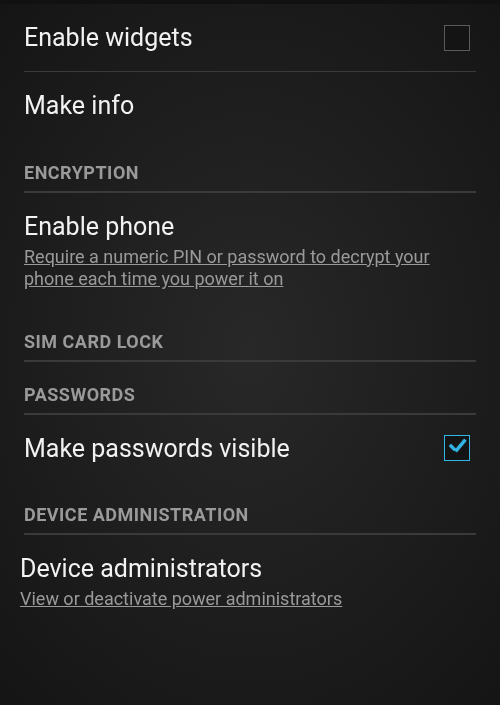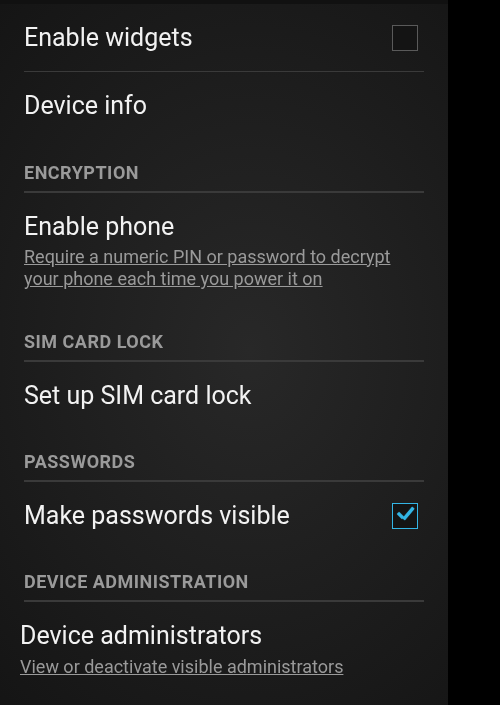--- a/index.html
+++ b/index.html
@@ -6,21 +6,21 @@
     margin: 0;
     padding: 0;
     width: 500px;
     height: 705px;
     background: #000;
     font-family: Roboto, "Helvetica Neue", Arial, sans-serif;
     overflow: hidden;
     color: #eee;
   }
   .screen {
-    width: 448px;
+    width: 500px;
     height: 705px;
     background: radial-gradient(ellipse 700px 900px at 250px 350px, #282828 0%, #141414 55%, #000 100%);
     position: relative;
   }
   .topbar {
     height: 4px;
     background: #111;
   }
   .content {
     padding: 0;
@@ -104,48 +104,45 @@
   <div class="content">
 
     <div class="row">
       <div class="row-title">Enable widgets</div>
       <div class="checkbox"></div>
     </div>
 
     <div class="divider"></div>
 
     <div class="row">
-      <div class="row-title">Device info</div>
+      <div class="row-title">Make info</div>
     </div>
 
     <div class="section-header">ENCRYPTION</div>
     <div class="section-underline"></div>
 
     <div class="row">
       <div class="row-title">Enable phone</div>
       <div class="row-sub">Require a numeric PIN or password to decrypt your phone each time you power it on</div>
     </div>
 
     <div class="section-header">SIM CARD LOCK</div>
     <div class="section-underline"></div>
 
-    <div class="row">
-      <div class="row-title">Set up SIM card lock</div>
-    </div>
 
     <div class="section-header">PASSWORDS</div>
     <div class="section-underline"></div>
 
     <div class="row">
       <div class="row-title">Make passwords visible</div>
       <div class="checkbox checked"></div>
     </div>
 
     <div class="section-header">DEVICE ADMINISTRATION</div>
     <div class="section-underline"></div>
 
     <div class="row" style="padding-bottom:8px;padding-left:20px;">
       <div class="row-title">Device administrators</div>
-      <div class="row-sub">View or deactivate visible administrators</div>
+      <div class="row-sub">View or deactivate power administrators</div>
     </div>
 
   </div>
 </div>
 
 </body></html>

